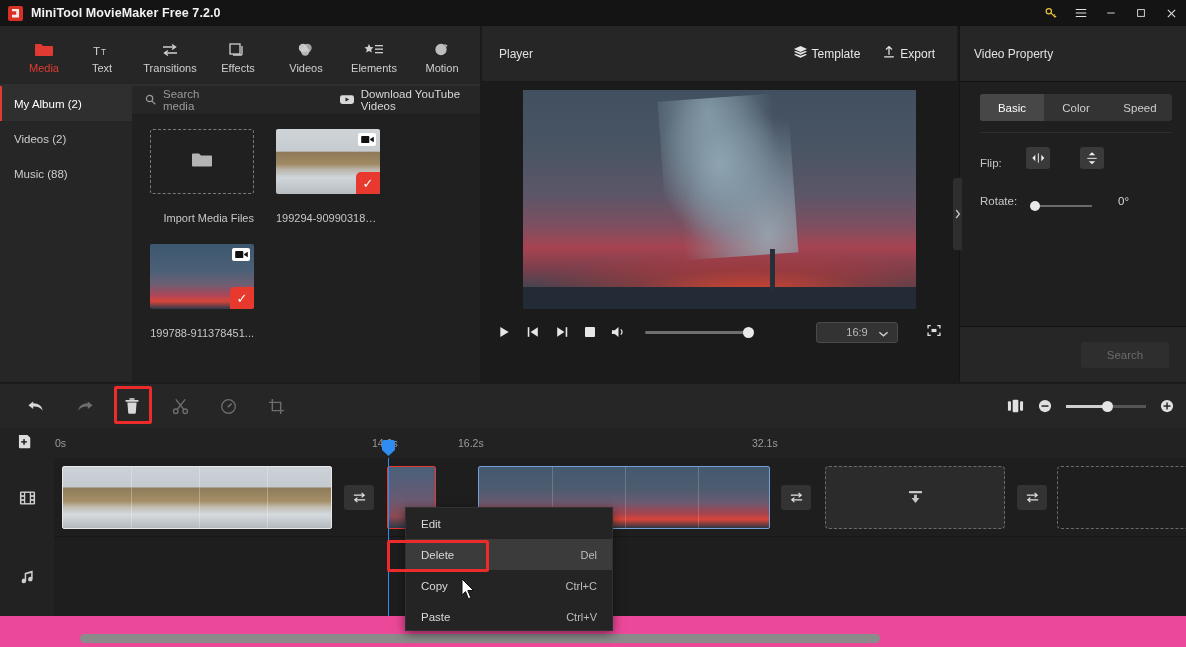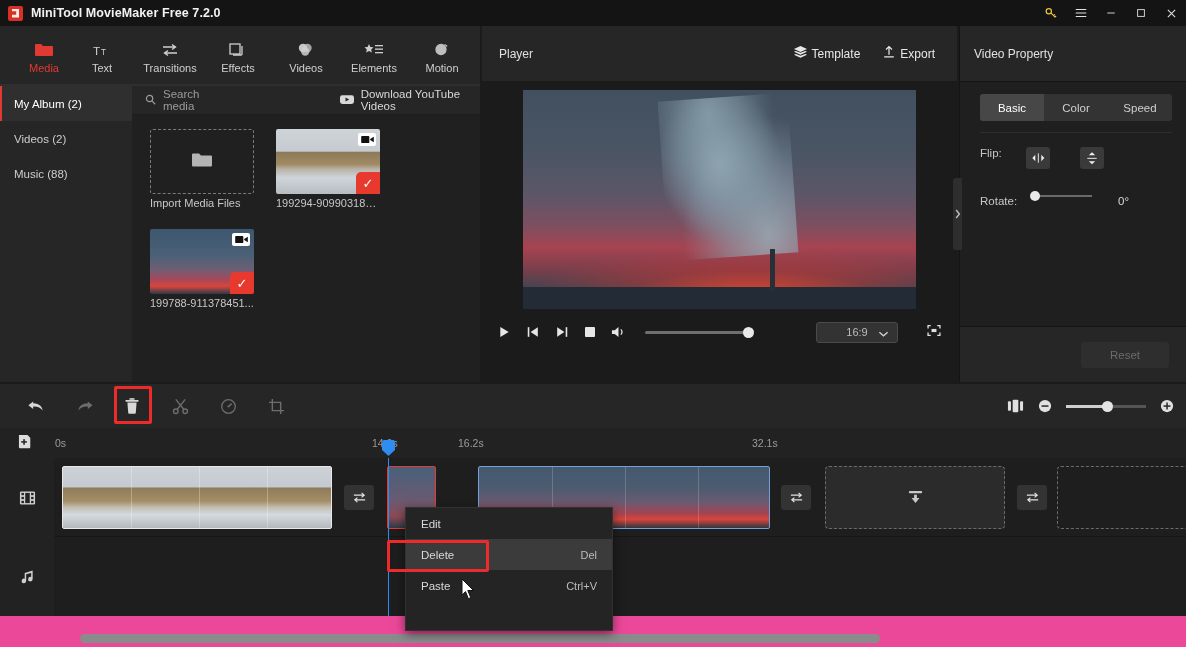--- a/index.html
+++ b/index.html
@@ -91,21 +91,21 @@
       linear-gradient(180deg,#3d5770 0%, #4a6076 40%, #6d5f74 62%, #a8475a 78%, #d8453a 88%, #2c3a4a 100%); }
   .cam-badge {
     position: absolute; right: 4px; top: 4px; width: 18px; height: 13px;
     background: #fff; border-radius: 2px; display: flex; align-items: center; justify-content: center;
   }
   .check-badge {
     position: absolute; right: 0; bottom: 0; width: 24px; height: 22px;
     background: #e8392f; border-top-left-radius: 5px;
     display: flex; align-items: center; justify-content: center; color: #fff; font-size: 13px;
   }
-  .media-label { margin-top: 3px; font-size: 11px; color: #c7c7c7; text-align: left; width: 104px;
+  .media-label { margin-top: 18px; font-size: 11px; color: #c7c7c7; text-align: right; width: 104px;
     white-space: nowrap; overflow: hidden; text-overflow: ellipsis; }
 
   
   .playerpanel {
     position: absolute; left: 482px; top: 26px; width: 475px; height: 356px; background: #1b1b1b;
   }
   .player-head {
     height: 56px; background: #262626; display: flex; align-items: center;
     border-bottom: 1px solid #1a1a1a;
   }
@@ -152,21 +152,21 @@
   .proppanel {
     position: absolute; left: 959px; top: 26px; width: 227px; height: 356px;
     background: #1f1f1f; border-left: 1px solid #141414;
   }
   .prop-head { height: 56px; display: flex; align-items: center; background: #262626; border-bottom: 1px solid #141414; }
   .prop-title { margin-left: 14px; font-size: 12px; color: #e0e0e0; }
   .prop-tabs { margin: 12px 14px 0 20px; height: 27px; display: flex; background: #333; border-radius: 3px; overflow: hidden; }
   .ptab { flex: 1; display: flex; align-items: center; justify-content: center; font-size: 11.5px; color: #cfcfcf; }
   .ptab.active { background: #474747; color: #fff; }
   .prop-div { margin: 11px 14px 0 20px; height: 1px; background: #2e2e2e; }
-  .prop-row { display: flex; align-items: flex-start; margin-left: 20px; margin-top: 14px; }
+  .prop-row { display: flex; align-items: flex-end; margin-left: 20px; margin-top: 14px; }
   .prop-lbl { width: 46px; font-size: 11.5px; color: #c6c6c6; }
   .flip-btn {
     width: 24px; height: 22px; background: #3a3a3a; border-radius: 3px;
     display: flex; align-items: center; justify-content: center; color: #f0f0f0; font-size: 11px;
   }
   .rot-track { width: 58px; height: 2px; background: #6a6a6a; position: relative; margin-left: 8px; }
   .rot-knob { position: absolute; left: -4px; top: -4px; width: 10px; height: 10px; border-radius: 50%; background: #e9e9e9; }
   .rot-val { margin-left: 26px; font-size: 11.5px; color: #d8d8d8; }
   .prop-foot { position: absolute; left: 0; bottom: 0; width: 227px; height: 56px; background: #262626;
     border-top: 1px solid #141414; display: flex; align-items: center; justify-content: flex-end; }
@@ -559,21 +559,21 @@
     <div class="prop-row" style="margin-top:26px">
       <div class="prop-lbl">Rotate:</div>
       <div class="rot-track">
         <div class="rot-knob"></div>
       </div>
       <div class="rot-val">0°</div>
     </div>
 
     <div class="prop-foot">
       <div class="reset-btn">
-        <span>Reset</span>
+        <span>Search</span>
       </div>
     </div>
   </div>
 
   <div class="edittoolbar">
     <div class="et-btn" style="margin-left:12px">
       <svg width="19" height="16" viewBox="0 0 20 16" fill="currentColor">
           <path d="M6.5 3.2L1.5 7.2l5 4v-2.6c4.6-.3 7.6 1 10 4.2-.6-5.2-4.3-7.6-10-7.8z"></path>
         </svg>
     </div>
@@ -726,20 +726,24 @@
   <div class="ctxmenu">
     <div class="ctxitem">
       <span>Edit</span>
       <span class="ctxshort"></span>
     </div>
     <div class="ctxitem hl">
       <span>Delete</span>
       <span class="ctxshort">Del</span>
     </div>
     <div class="ctxitem">
+      <span>Copy</span>
+      <span class="ctxshort">Ctrl+C</span>
+    </div>
+    <div class="ctxitem">
       <span>Paste</span>
       <span class="ctxshort">Ctrl+V</span>
     </div>
   </div>
   <div class="ctx-redbox"></div>
 
   <div class="cursor">
     <svg width="15" height="22" viewBox="0 0 15 22">
       <path d="M1 1l11.5 11.5H6.8l3 7.2-2.4 1-2.9-7.1L1 17.2z" fill="#fff" stroke="#111" stroke-width="1"></path>
     </svg>

